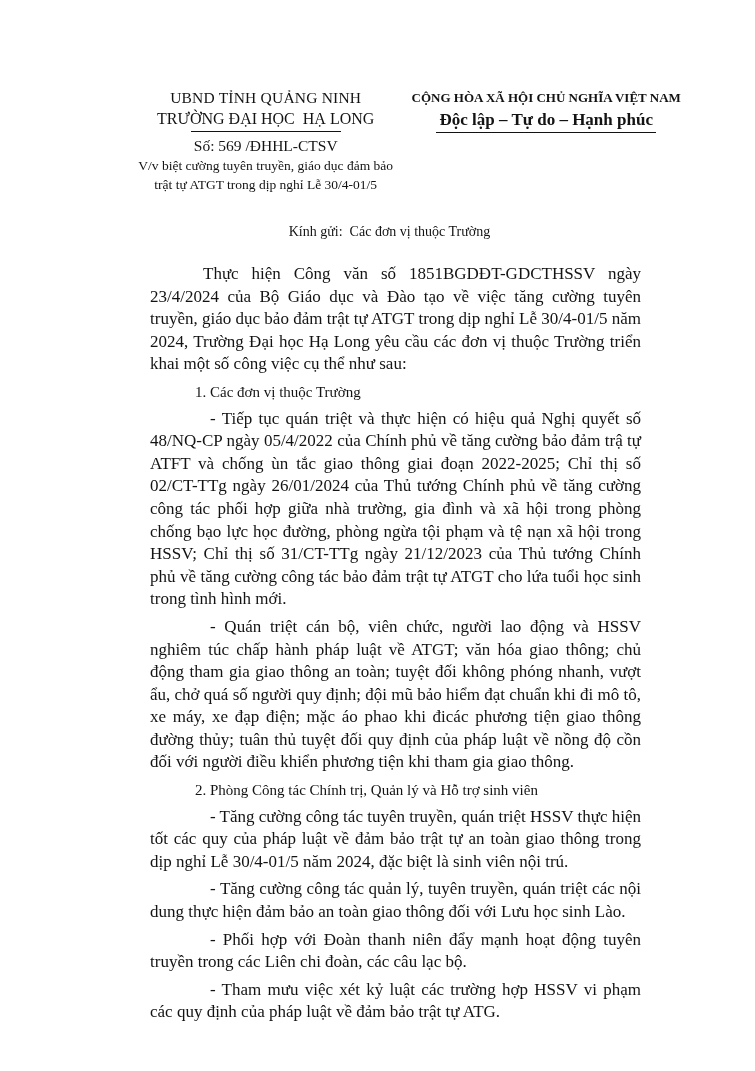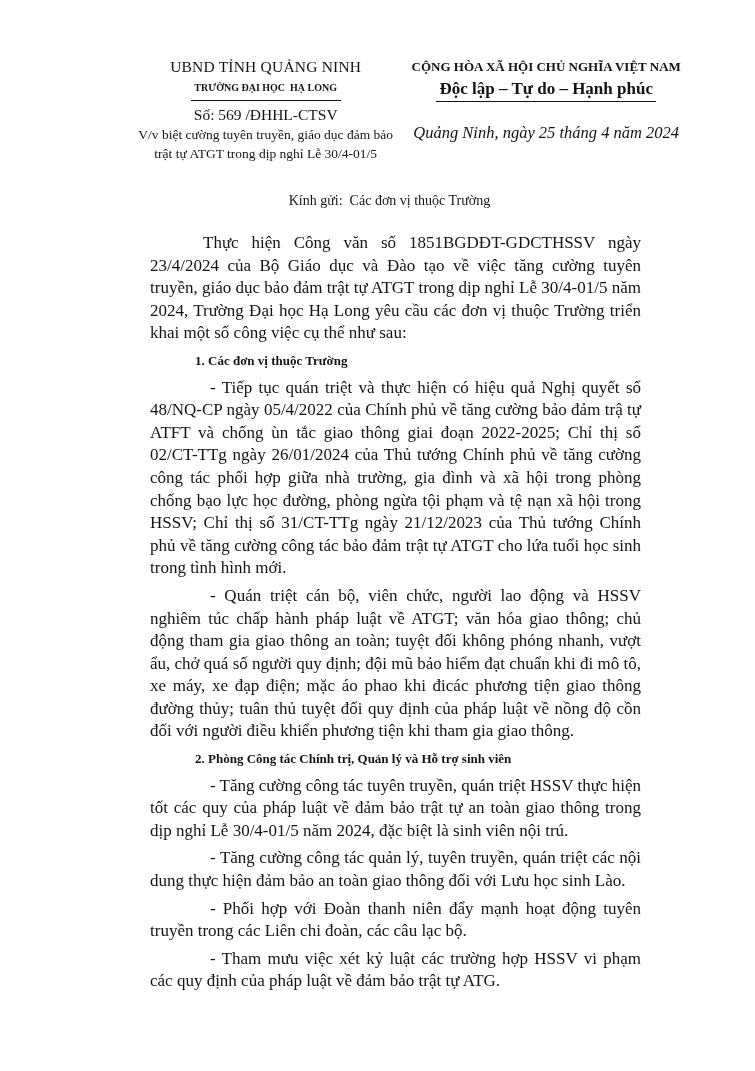--- a/index.html
+++ b/index.html
@@ -10,21 +10,21 @@
   .page {
     position: relative;
     width: 659px;
     height: 1071px;
     margin: 0 auto;
     background: #ffffff;
     color: #131313;
     font-family: "Liberation Serif", "DejaVu Serif", serif;
     overflow: hidden;
     box-sizing: border-box;
-    padding-top: 56px;
+    padding-top: 87px;
   }
 
   
   .header {
     display: flex;
     justify-content: space-between;
     padding-left: 86px;
     padding-right: 12px;
     box-sizing: border-box;
   }
@@ -35,22 +35,22 @@
   .header-right {
     width: 348px;
     text-align: center;
   }
   .org-parent {
     font-size: 15.5px;
     line-height: 21px;
     letter-spacing: 0.2px;
   }
   .org-name {
-    font-size: 10px;
-    font-weight: bold;
+    font-size: 16px;
+    font-weight: normal;
     line-height: 21px;
     white-space: pre-wrap;
   }
   .org-underline {
     width: 150px;
     height: 0;
     border-bottom: 1.5px solid #131313;
     margin: 2px auto 0 auto;
   }
   .doc-number {
@@ -99,22 +99,22 @@
     font-size: 17px;
     line-height: 22.6px;
     text-align: justify;
     text-indent: 53px;
     margin: 0 0 5px 12px;
   }
   .para.first {
     margin-top: 20px;
   }
   .sec-heading {
-    font-size: 13px;
-    font-weight: bold;
+    font-size: 15px;
+    font-weight: normal;
     line-height: 22.6px;
     text-indent: 57px;
     margin: 3px 0 4px 0;
   }
   .bullet {
     text-indent: 60px;
   }
 </style>
 </head>
 <body>
@@ -130,21 +130,20 @@
       <div class="doc-number">Số: 569 /ĐHHL-CTSV</div>
       <div class="doc-subject">V/v biệt cường tuyên truyền, giáo dục đảm bảo</div>
       <div class="doc-subject">trật tự ATGT trong dịp nghỉ Lễ 30/4-01/5</div>
     </div>
 
     <div class="header-right">
       <div class="motto-line1">CỘNG HÒA XÃ HỘI CHỦ NGHĨA VIỆT NAM</div>
       <div>
         <span class="motto-line2">Độc lập – Tự do – Hạnh phúc</span>
       </div>
-      <div class="place-date">Quảng Ninh, ngày 25 tháng 4 năm 2024</div>
     </div>
 
   </div>
 
   <div class="doc-body">
 
     <div class="salutation">Kính gửi:  Các đơn vị thuộc Trường</div>
 
     <p class="para first">Thực hiện Công văn số 1851BGDĐT-GDCTHSSV ngày 23/4/2024 của Bộ Giáo dục và Đào tạo về việc tăng cường tuyên truyền, giáo dục bảo đảm trật tự ATGT trong dịp nghỉ Lễ 30/4-01/5 năm 2024, Trường Đại học Hạ Long yêu cầu các đơn vị thuộc Trường triển khai một số công việc cụ thể như sau:</p>
 

